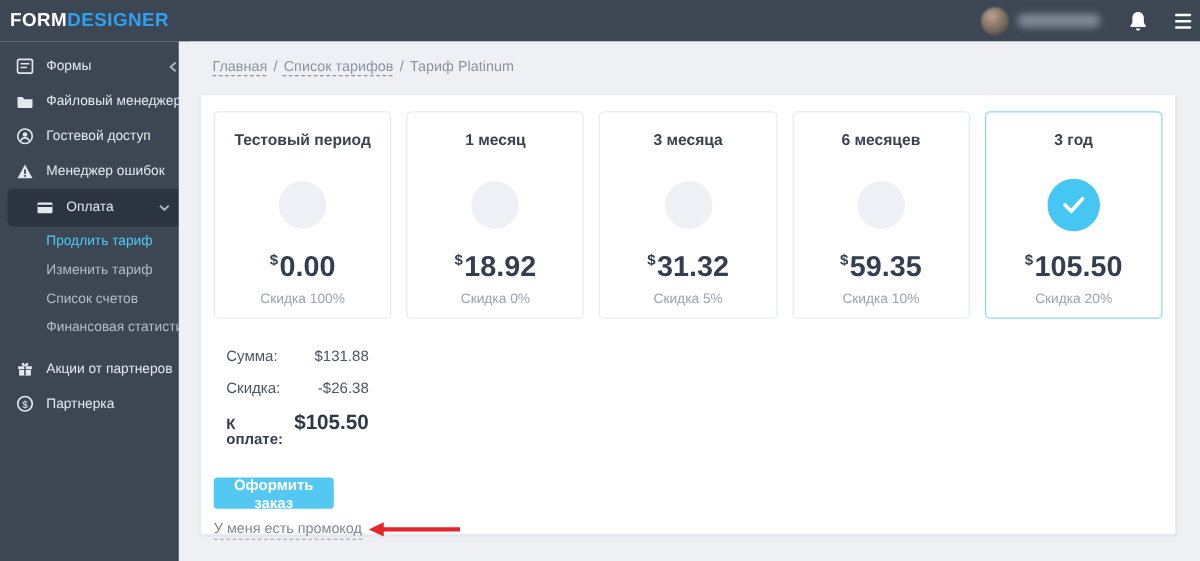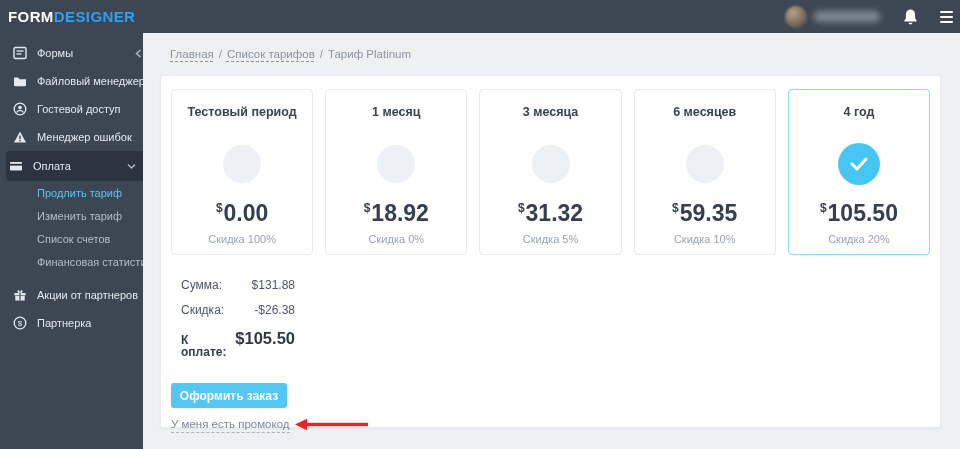--- a/index.html
+++ b/index.html
@@ -17,21 +17,21 @@
   .bell { margin-left:22px; width:17px; height:18px; cursor:pointer; display:flex; align-items:center; }
   .burger { margin-left:21px; margin-right:3px; width:13px; cursor:pointer; }
   .burger div { height:2px; background:#ffffff; margin:3px 0; border-radius:1px; }
 
   
   .sidebar { position:absolute; top:33px; left:0; width:152px; height:416px; background:#3d4754; color:#e3e8ee; overflow:hidden; }
   .nav { padding-top:6px; }
   .side-item { height:28px; display:flex; align-items:center; padding:0 10px 0 12px; font-size:11px; cursor:pointer; white-space:nowrap; }
   .side-item .ic { width:15px; height:15px; margin-right:10px; flex:0 0 15px; display:flex; align-items:center; justify-content:center; }
   .side-item .chev { margin-left:auto; display:flex; align-items:center; }
-  .side-item.payment { height:30px; background:#2b3440; border-radius:4px; margin:0 6px; padding-left:2px; }
+  .side-item.payment { height:30px; background:#2b3440; border-radius:4px; margin:0 6px; padding-left:22px; }
   .sub-item { height:23px; display:flex; align-items:center; padding-left:37px; font-size:11px; color:#b3bcc8; cursor:pointer; white-space:nowrap; }
   .sub-item.active { color:#4fc8f5; }
   .nav-bottom { margin-top:8px; }
   .collapse { position:absolute; top:417px; left:14px; display:flex; align-items:center; font-size:11.5px; color:#cfd6df; cursor:pointer; }
   .collapse .cv { margin-right:12px; display:flex; align-items:center; }
 
   
   .main { position:absolute; left:143px; top:33px; width:817px; height:416px; background:#eef0f4; }
   .breadcrumb { position:absolute; top:15px; left:27px; font-size:11.5px; color:#8a93a3; }
   .breadcrumb .lnk { cursor:pointer; text-decoration:underline dashed; text-underline-offset:3px; text-decoration-thickness:1px; }
@@ -51,21 +51,21 @@
   .discount { margin-top:8px; font-size:11px; color:#9aa3b2; }
 
   
   .summary { margin:24px 0 0 20px; width:114px; }
   .srow { display:flex; justify-content:space-between; align-items:baseline; margin-bottom:13px; font-size:12px; color:#4c5665; line-height:1; }
   .srow.total { margin-top:14px; }
   .srow.total .lbl { font-weight:700; color:#333e50; }
   .srow.total .val { font-weight:700; font-size:16.5px; color:#2f3847; }
 
   
-  .order-btn { margin:25px 0 0 10px; width:116px; height:25px; background:#52c8f3; border:none; border-radius:3px; color:#ffffff; font-size:12px; font-weight:600; font-family:inherit; display:flex; align-items:center; justify-content:center; cursor:pointer; }
+  .order-btn { margin:25px 0 0 10px; width:96px; height:25px; background:#52c8f3; border:none; border-radius:3px; color:#ffffff; font-size:12px; font-weight:600; font-family:inherit; display:flex; align-items:center; justify-content:center; cursor:pointer; }
   .promo-row { margin:9px 0 0 10px; display:flex; align-items:center; }
   .promo-link { font-size:11.5px; color:#7e8796; border-bottom:1px dashed #aab2bd; cursor:pointer; line-height:1.3; }
   .promo-arrow { margin-left:5px; display:flex; align-items:center; }
 </style>
 </head>
 <body>
 
 <div class="topbar">
   <div class="logo"><span class="w">FORM</span><span class="b">DESIGNER</span></div>
   <div class="topbar-right">
@@ -230,21 +230,21 @@
       </div>
 
       <div class="card">
         <div class="title">6 месяцев</div>
         <div class="radio"></div>
         <div class="price"><span class="cur">$</span><span>59.35</span></div>
         <div class="discount">Скидка 10%</div>
       </div>
 
       <div class="card selected">
-        <div class="title">4 год</div>
+        <div class="title">3 год</div>
         <div class="radio checked">
           <svg width="20" height="16" viewBox="0 0 20 16">
               <polyline points="3,8 8,13 17,3" fill="none" stroke="#ffffff" stroke-width="3" stroke-linecap="round" stroke-linejoin="round"></polyline>
             </svg>
         </div>
         <div class="price"><span class="cur">$</span><span>105.50</span></div>
         <div class="discount">Скидка 20%</div>
       </div>
 
     </div>

